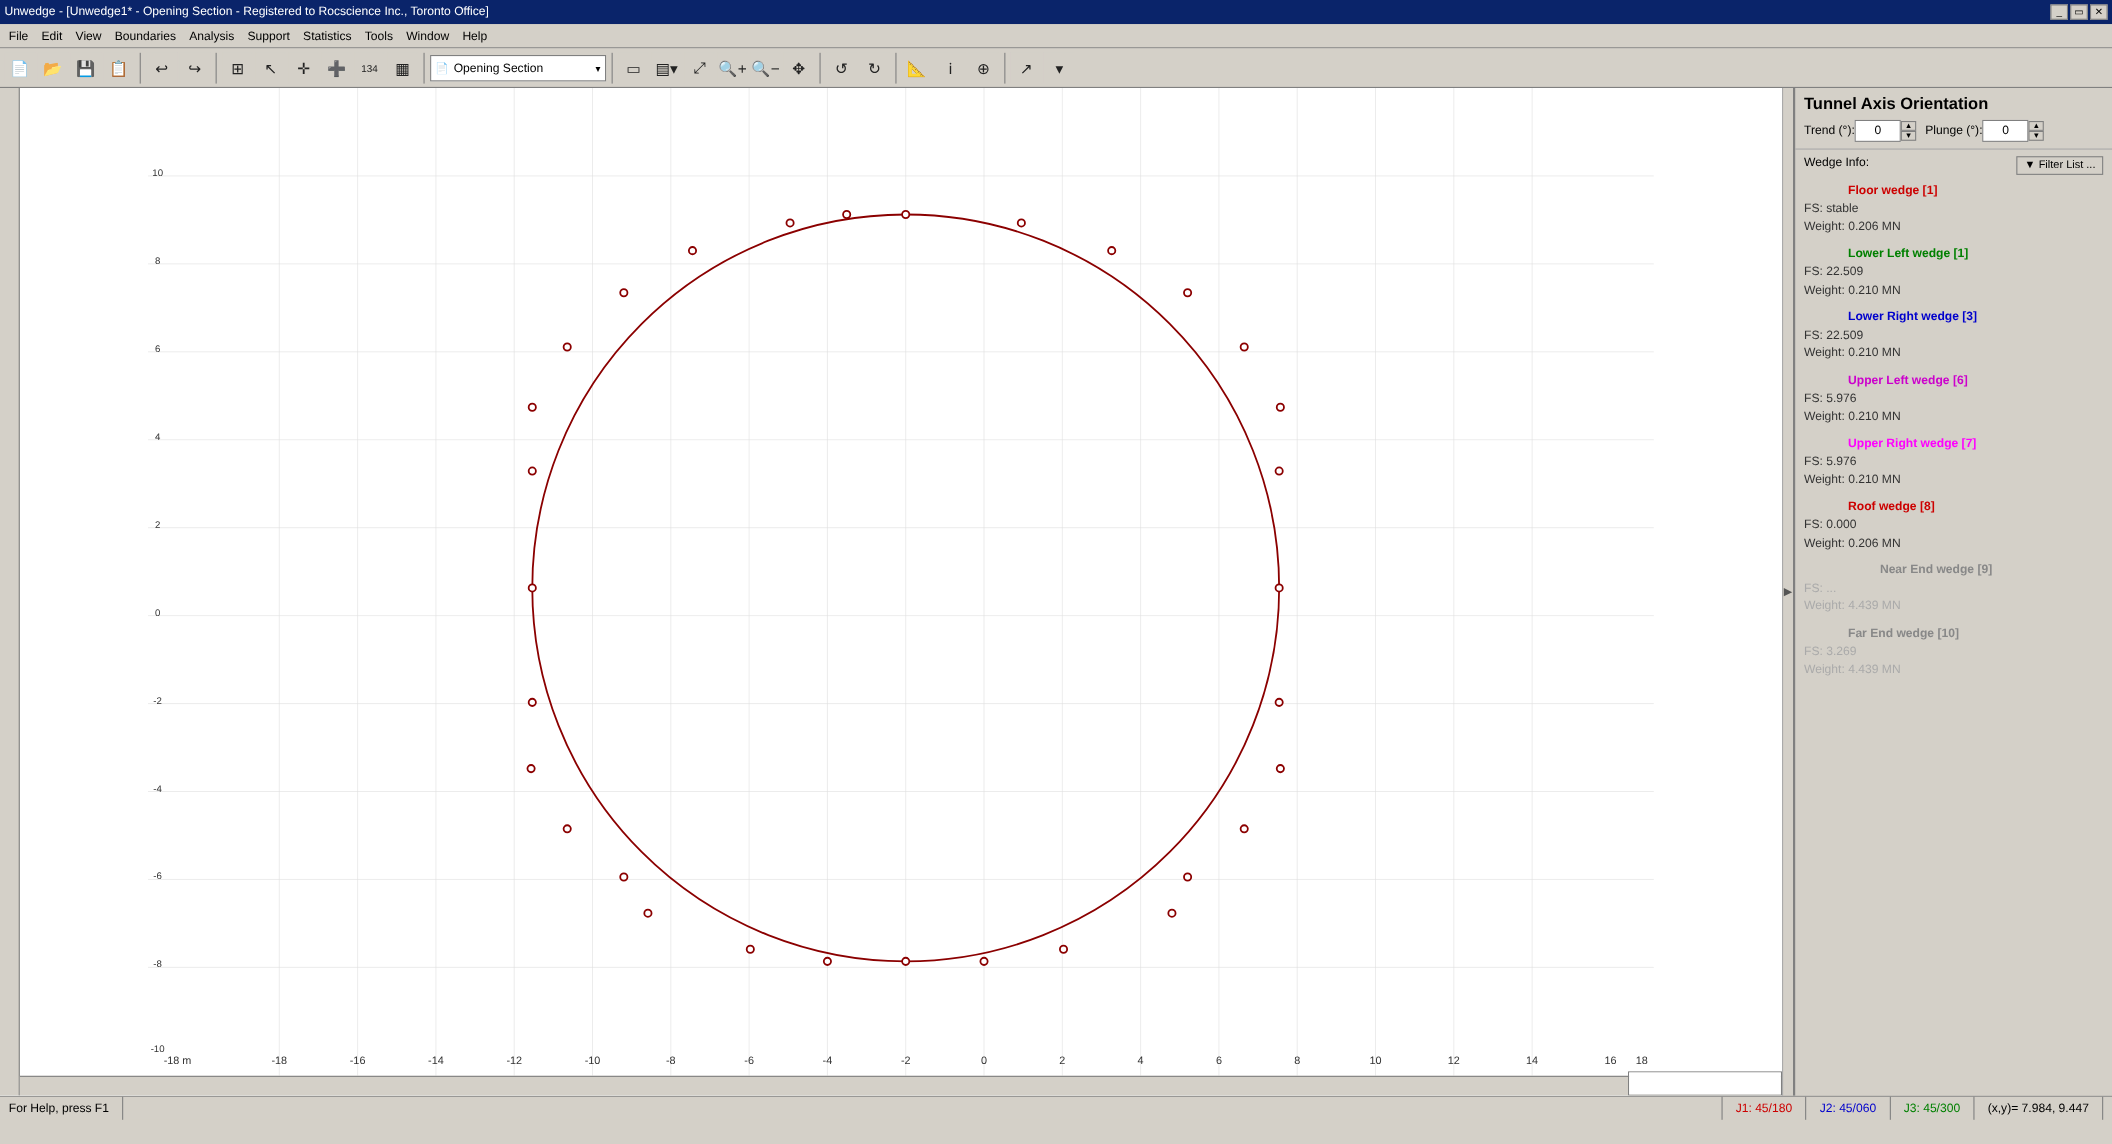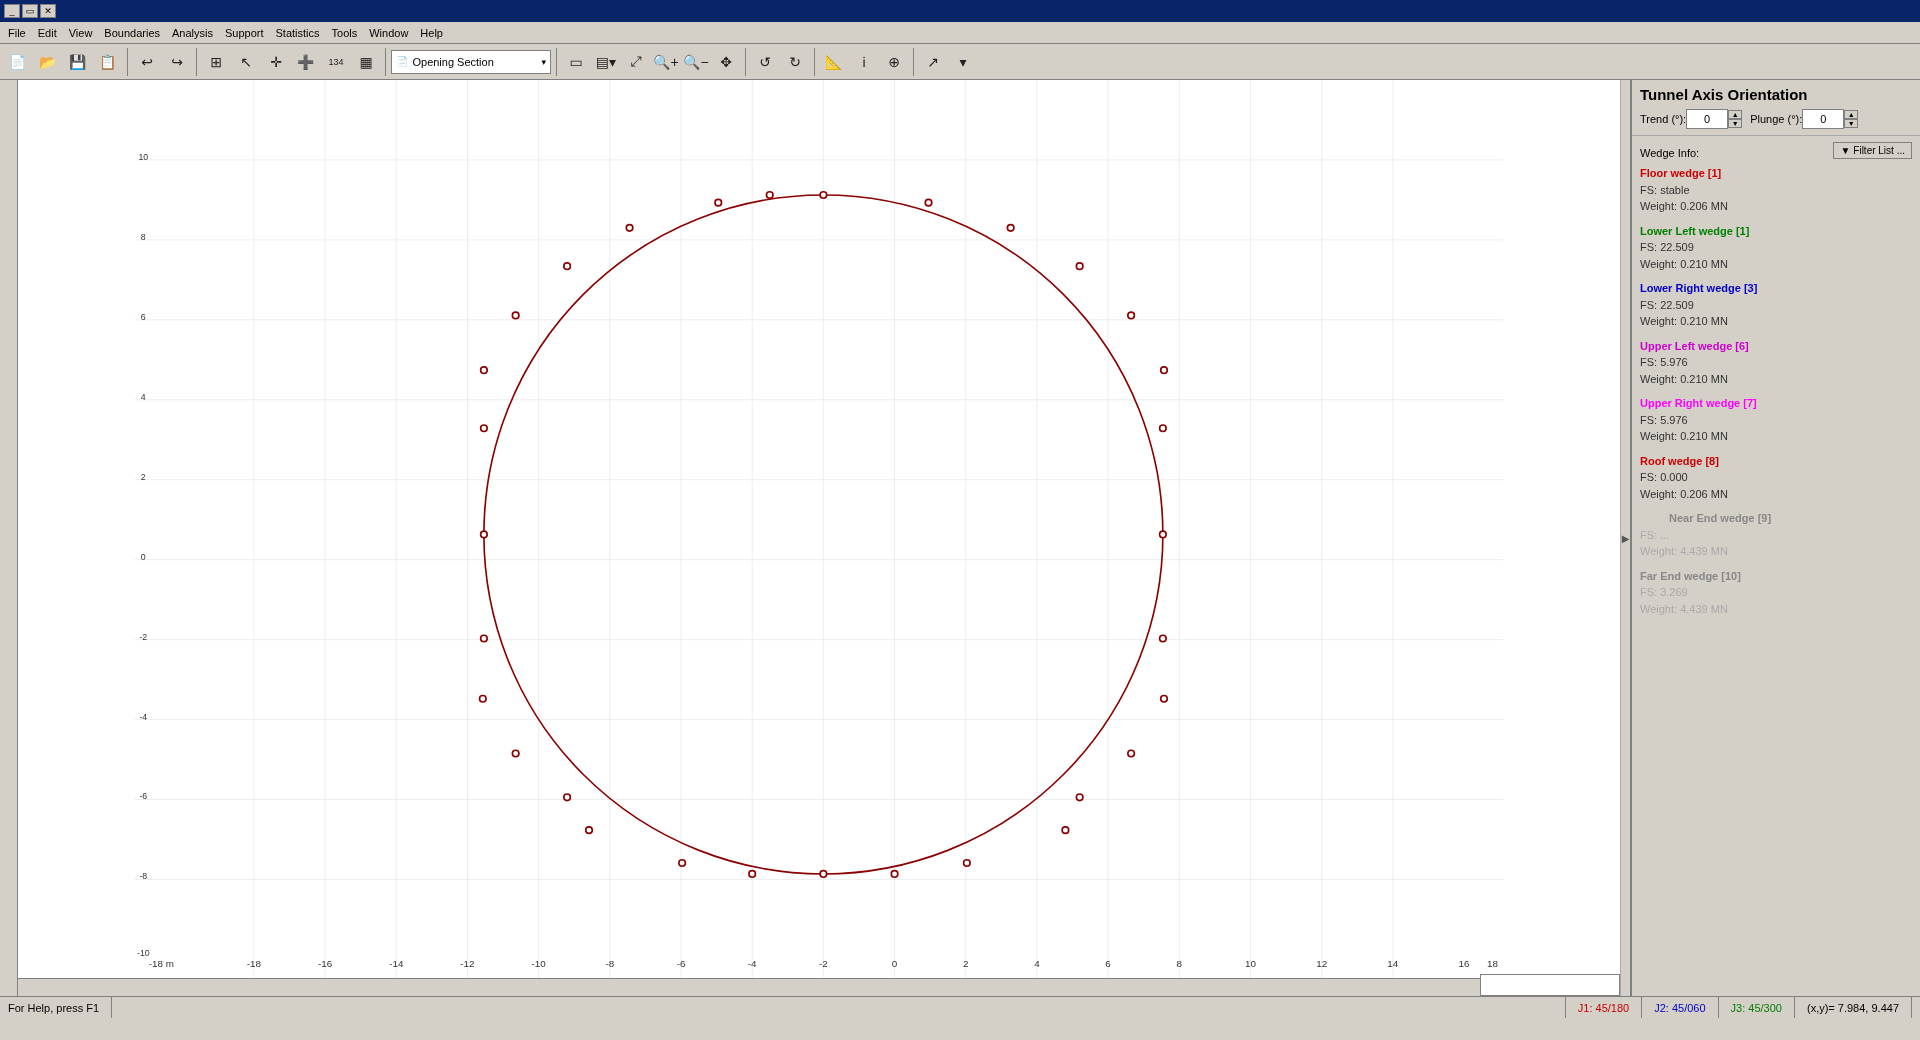--- a/index.html
+++ b/index.html
@@ -160,39 +160,39 @@
       display: flex; align-items: center; justify-content: center;
       font-size: 7px; cursor: pointer;
     }
 
     #wedge-info-section {
       padding: 6px 8px;
       flex: 1;
       overflow-y: auto;
     }
     #wedge-info-header {
-      display: flex; align-items: flex-end; justify-content: space-between;
+      display: flex; align-items: flex-start; justify-content: space-between;
       margin-bottom: 6px;
     }
     #wedge-info-label { font-size: 11px; font-weight: normal; }
     .filter-btn {
       background: #d4d0c8;
       border: 1px solid #808080;
       padding: 2px 6px;
       font-size: 10px;
       cursor: pointer;
       display: flex; align-items: center; gap: 3px;
     }
 
     .wedge-entry {
       margin-bottom: 8px;
       font-size: 11px;
       line-height: 1.5;
     }
-    .wedge-name { font-weight: bold; }
+    .wedge-name { font-weight: bold; margin-left: 40px; }
 
     
     #collapse-handle {
       width: 10px;
       background: #d4d0c8;
       border-left: 1px solid #aaa;
       display: flex; align-items: center; justify-content: center;
       cursor: pointer;
       color: #555;
       font-size: 10px;
@@ -235,20 +235,21 @@
     
     #tunnel-svg {
       width: 100%;
       height: 100%;
     }
   </style>
 </head>
 <body>
 
 <div id="title-bar">
+  <span id="title-bar-title">Unwedge - [Unwedge1*  - Opening Section - Registered to Rocscience Inc., Toronto Office]</span>
   <div id="title-bar-controls">
     <div class="title-btn">_</div>
     <div class="title-btn">▭</div>
     <div class="title-btn">✕</div>
   </div>
 </div>
 
 <div id="menu-bar">
 <div class="menu-item">File</div>
     <div class="menu-item">Edit</div>

